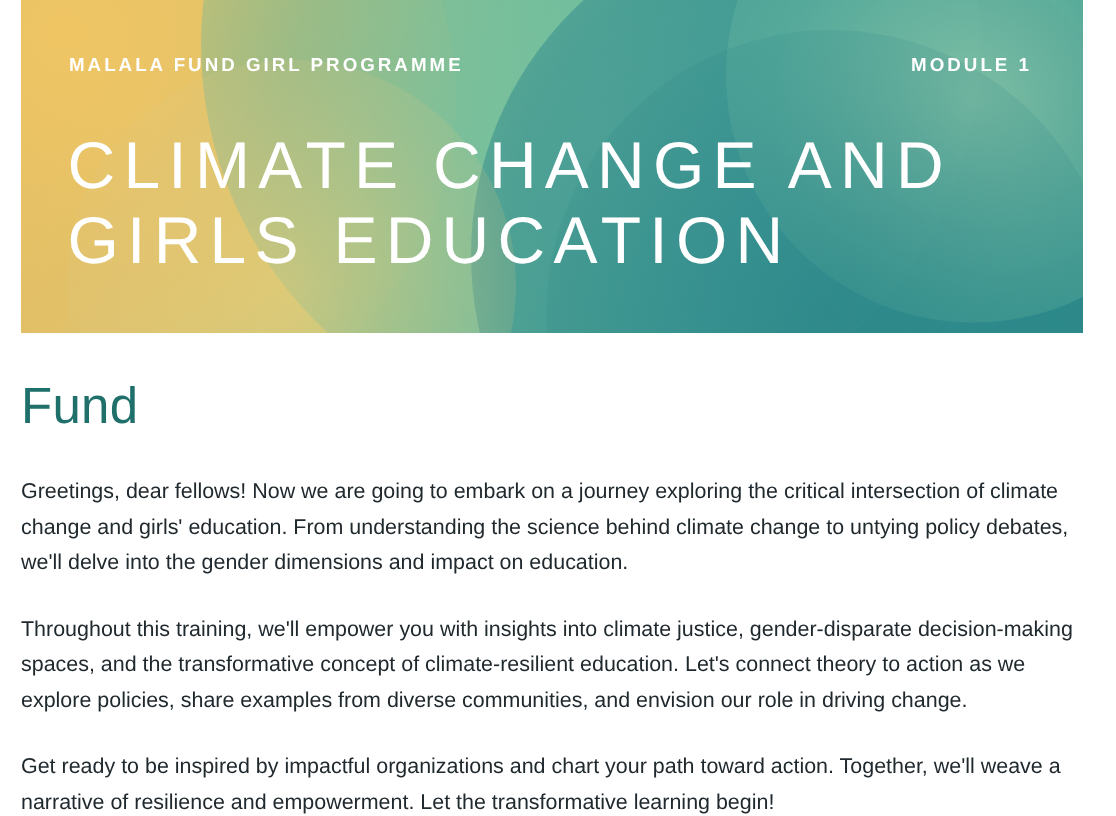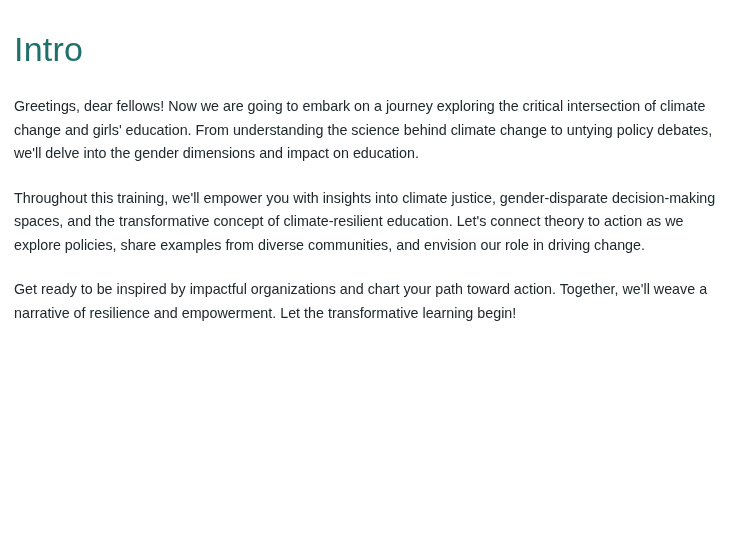--- a/index.html
+++ b/index.html
@@ -122,21 +122,36 @@
     color: #20292e;
     margin: 16px 0 21px 0;
     max-width: 712px;
   }
 </style>
 </head>
 <body>
 
 <div class="page">
 
+  <div class="hero">
+    <div class="hero-blob blob-a"></div>
+    <div class="hero-blob blob-b"></div>
+    <div class="hero-blob blob-c"></div>
+    <div class="hero-blob blob-d"></div>
+    <div class="hero-blob blob-e"></div>
+    <div class="hero-blob blob-f"></div>
+
+    <div class="hero-top">
+      <span class="kicker">Malala Fund Girl Programme</span>
+      <span class="module">Module 1</span>
+    </div>
+
+    <h1 class="hero-title">Climate Change and Girls Education</h1>
+  </div>
 
   <div class="content">
-    <h1 class="section-title">Intro</h1>
+    <h1 class="section-title">Fund</h1>
     <p class="body-text">Greetings, dear fellows! Now we are going to embark on a journey exploring the critical intersection of climate change and girls' education. From understanding the science behind climate change to untying policy debates, we'll delve into the gender dimensions and impact on education.</p>
     <p class="body-text">Throughout this training, we'll empower you with insights into climate justice, gender-disparate decision-making spaces, and the transformative concept of climate-resilient education. Let's connect theory to action as we explore policies, share examples from diverse communities, and envision our role in driving change.</p>
     <p class="body-text">Get ready to be inspired by impactful organizations and chart your path toward action. Together, we'll weave a narrative of resilience and empowerment. Let the transformative learning begin!</p>
   </div>
 
 </div>
 
 </body></html>

